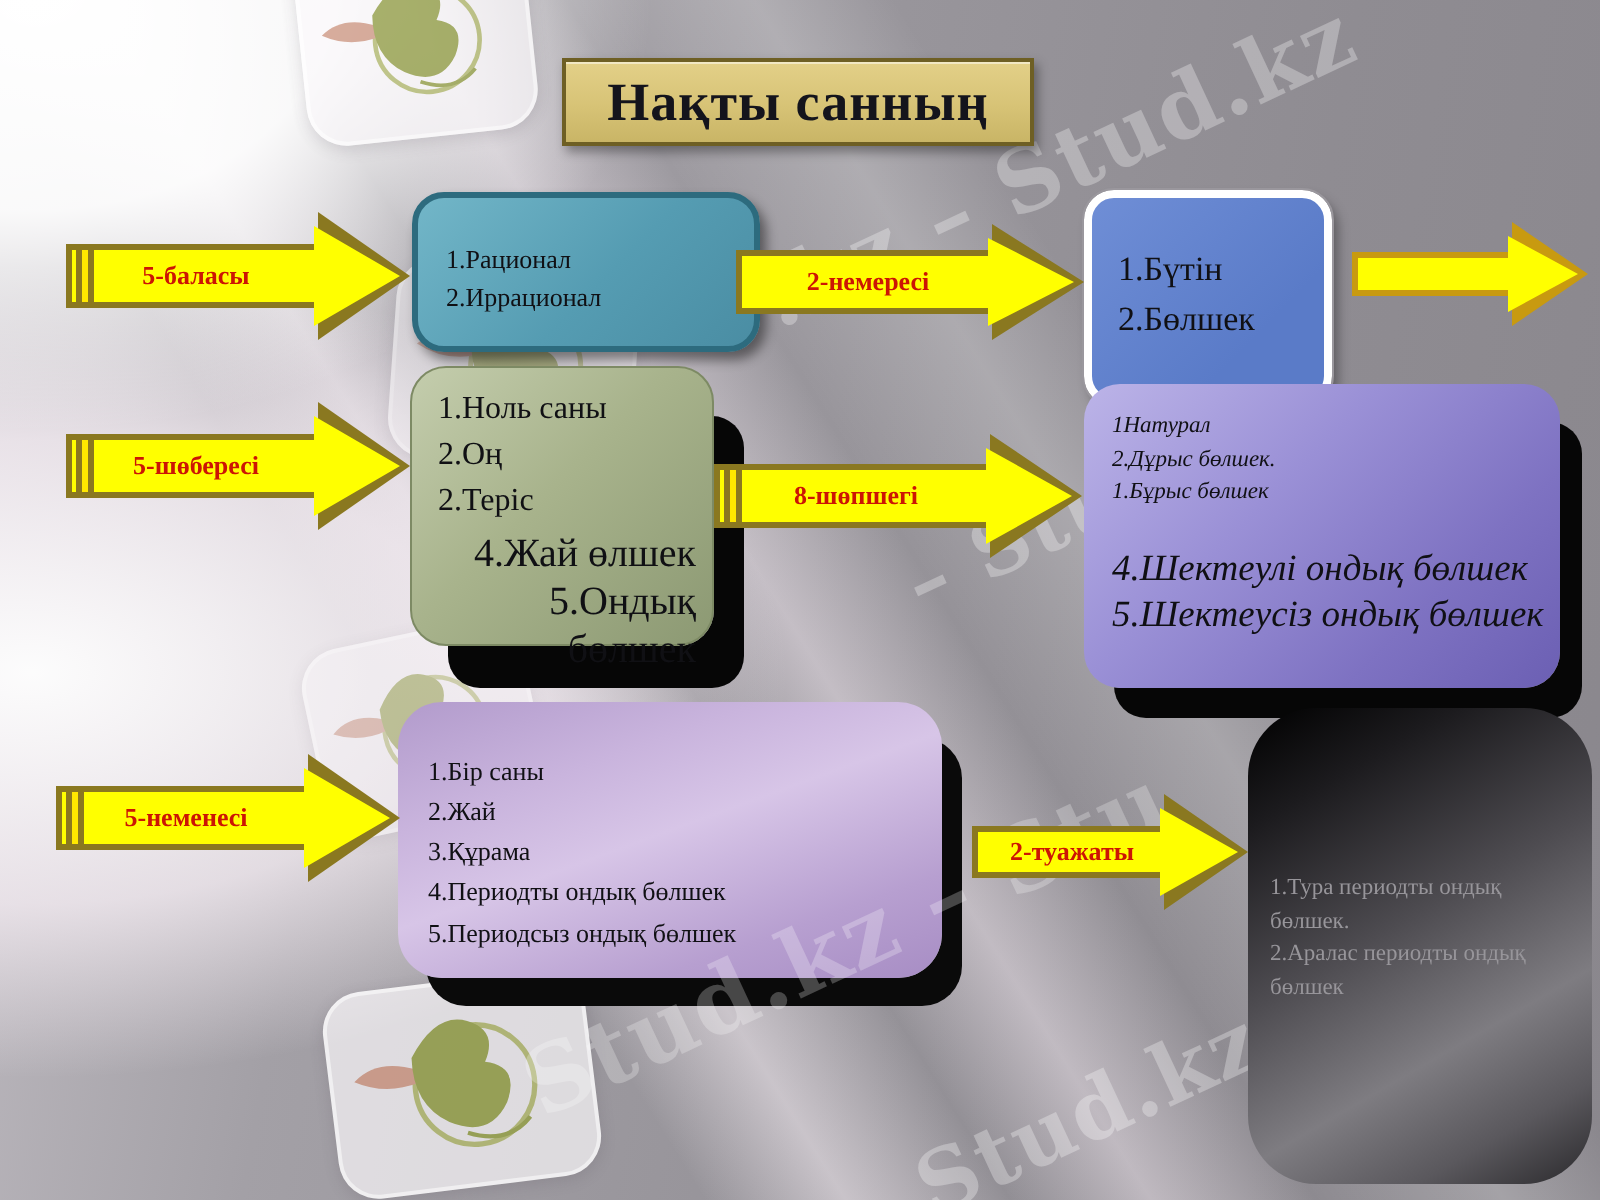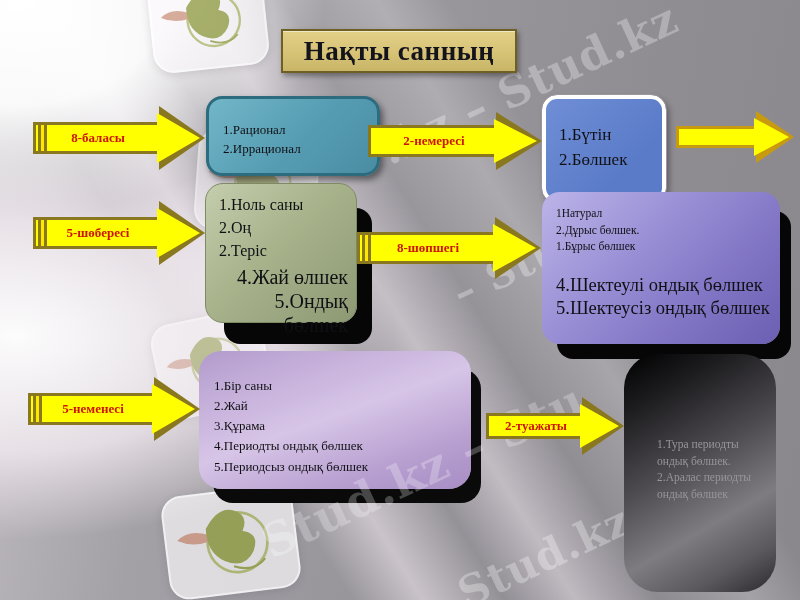--- a/index.html
+++ b/index.html
@@ -59,30 +59,30 @@
     padding:24px 8px 0 13px;font-size:17px;line-height:1.45;}
   .bx-nol{left:205px;top:183px;width:152px;height:140px;border-radius:18px;
     background:linear-gradient(135deg,#c4cdad 0%,#a8b38c 45%,#8c9973 100%);
     border:1px solid #7d8a64;box-shadow:17px 23px 0 -2px #060606;
     padding:9px 8px 0 13px;}
   .bx-nol .small{font-size:16px;line-height:1.45;}
   .bx-nol .large{font-size:20px;line-height:1.2;margin-top:2px;text-align:right;}
   .bx-natural{left:542px;top:192px;width:238px;height:152px;border-radius:18px;
     background:linear-gradient(135deg,#bcb4e8 0%,#9a90d6 38%,#7e72c2 72%,#6b5fb3 100%);
     box-shadow:13px 17px 0 -2px #060606;
-    padding:13px 8px 0 14px;}
+    padding:13px 8px 0 14px;font-style:italic;}
   .bx-natural .small{font-size:11.5px;line-height:1.45;}
   .bx-natural .large{font-size:18.5px;line-height:1.22;margin-top:19px;}
   .bx-bir{left:199px;top:351px;width:272px;height:138px;border-radius:22px;
     background:linear-gradient(160deg,#b29bcc 0%,#c9b4dd 28%,#d7c5e7 48%,#b79fd0 78%,#a78dc4 100%);
     box-shadow:12px 16px 0 -2px #0a0a0a;
     padding:25px 10px 0 15px;font-size:13px;line-height:1.55;}
-  .bx-tura{left:624px;top:354px;width:152px;height:238px;border-radius:34px;
+  .bx-tura{left:624px;top:354px;width:172px;height:238px;border-radius:34px;
     background:linear-gradient(150deg,#000000 0%,#1c1b1e 18%,#4e4c51 45%,#7e7c81 68%,#5a585d 85%,#2a292c 100%);
-    color:#97959a;padding:82px 13px 0 33px;font-size:11.5px;line-height:1.45;}
+    color:#97959a;padding:82px 13px 0 11px;font-size:11.5px;line-height:1.45;}
 </style>
 </head>
 <body>
 
 <div id="stage">
 
   <div class="wm" style="left:368px;top:58px;font-size:44px;">.kz – Stud.kz</div>
   <div class="wm" style="left:445px;top:226px;font-size:40px;">– Stud.kz</div>
   <div class="wm" style="left:452px;top:532px;font-size:42px;">Stud.kz</div>
 
@@ -118,21 +118,21 @@
       <path d="M60 68 Q78 76 90 64" stroke="#95a04a" stroke-width="2" fill="none"></path>
     </svg>
   </div>
 
   <div class="abs title">Нақты санның</div>
 
   <div class="arrow" style="left:33px;top:106px;width:172px;height:64px;">
     <div class="a-outer"></div>
     <div class="a-inner"></div>
     <div class="bars"></div>
-    <span class="lbl">8-баласы</span>
+    <span class="lbl">5-баласы</span>
   </div>
 
   <div class="bx bx-rational">
     <span class="ln">1.Рационал</span>
     <span class="ln">2.Иррационал</span>
   </div>
 
   <div class="arrow" style="left:368px;top:112px;width:174px;height:58px;">
     <div class="a-outer"></div>
     <div class="a-inner"></div>

